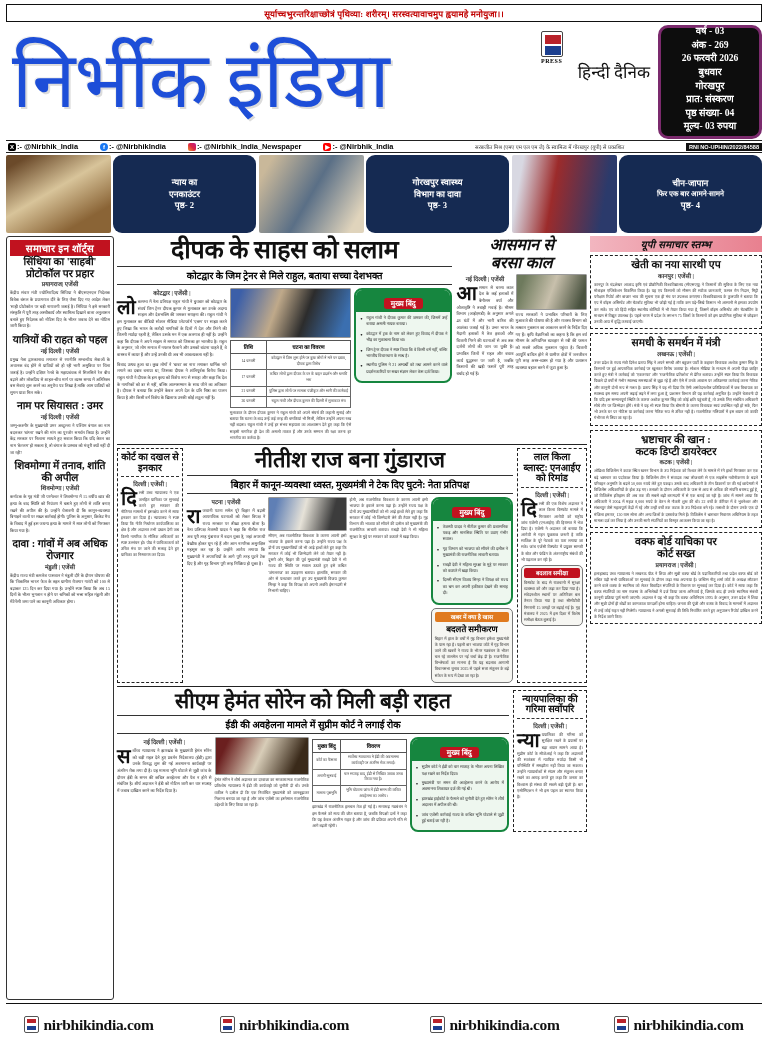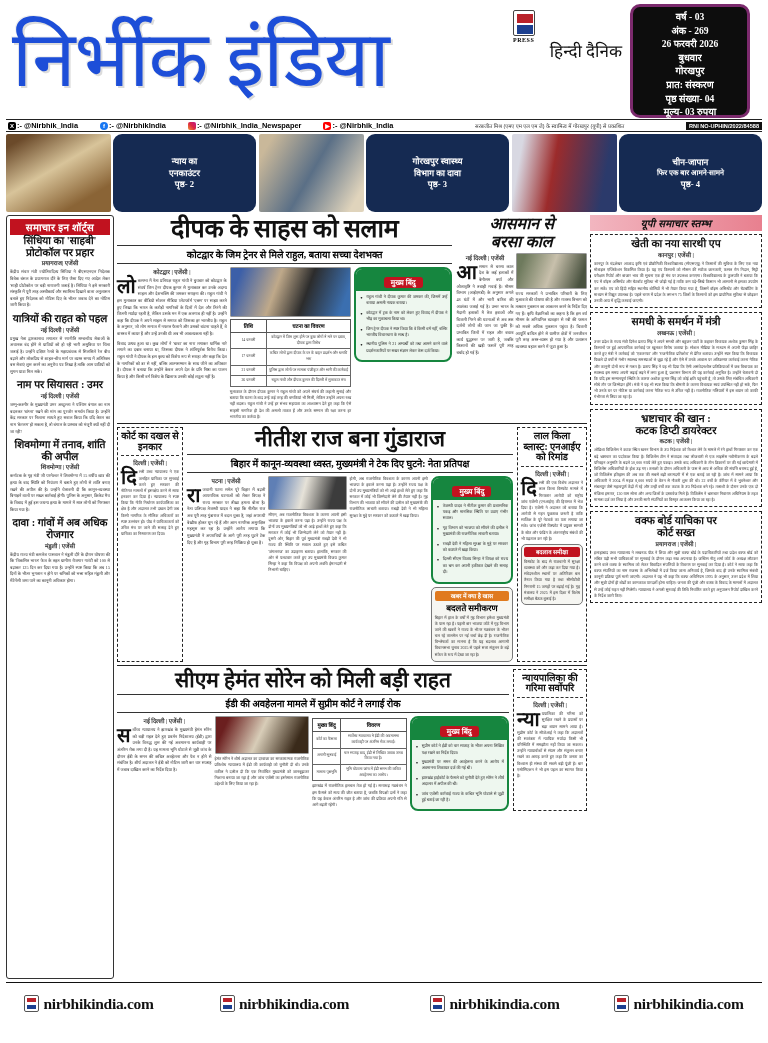--- a/index.html
+++ b/index.html
@@ -30,23 +30,23 @@
     text-shadow: 2px 2px 0 #dcdcdc, -1px -1px 0 #efefef;
     padding-left:6px;
   }
   .mast-center{ width:52px; display:flex; flex-direction:column; align-items:center; justify-content:flex-start; padding-top:8px;}
   .press-logo{ width:22px;height:26px; background:#fff; border:1px solid #444; border-radius:2px; position:relative; overflow:hidden;}
   .press-logo:before{content:"";position:absolute;left:3px;top:3px;width:16px;height:9px;background:#b9222a;}
   .press-logo:after{content:"";position:absolute;left:3px;top:14px;width:16px;height:9px;background:#1c3f8f;}
   .press-word{ font-size:6px; font-weight:bold; letter-spacing:.5px; margin-top:1px;}
   .mast-hindi{ font-size:17px; font-weight:normal; color:#111; align-self:flex-end; padding:0 4px 56px 0; white-space:nowrap;}
   .mast-box{
-    width:120px; background:#0d0d0d; border:3px solid #7b2a6d; border-radius:10px;
-    color:#fff; display:flex; flex-direction:column; align-items:center; justify-content:flex-start;
-    padding:3px 2px; gap:0px; margin:2px 12px 0 4px;
+    width:104px; background:#0d0d0d; border:3px solid #7b2a6d; border-radius:10px;
+    color:#fff; display:flex; flex-direction:column; align-items:center; justify-content:flex-end;
+    padding:3px 2px; gap:0px; margin:2px 0 0 4px;
   }
   .mast-box div{ font-size:9.6px; font-weight:bold; line-height:1.42; white-space:nowrap;}
 
   
   .social-bar{
     margin:1px 2px 2px 2px; border-top:1px solid #222; border-bottom:1px solid #222;
     display:flex; align-items:center; height:13px; font-size:7.4px; font-weight:bold;
     font-family:"Liberation Sans",sans-serif;
   }
   .soc{ display:flex; align-items:center; gap:1px; margin-right:20px; padding-left:2px;}
@@ -137,20 +137,23 @@
   .flogo:before{content:"";position:absolute;inset:2px 2px 9px 2px;background:#b9222a;}
   .flogo:after{content:"";position:absolute;inset:9px 2px 2px 2px;background:#1c3f8f;}
   .fname{ font-size:15.5px; font-weight:bold; color:#111; letter-spacing:-.3px;}
   .fcell.w1{flex:1.32;} .fcell.w2{flex:1.18;}
 </style>
 </head>
 <body>
 
 <div class="page">
 
+  <div class="sanskrit-bar">
+    <span>सूर्याच्चभुरन्तरिक्षाच्छोत्रं पृथिव्या: शरीरम्। सरस्वत्यावाचमुप ह्वयामहे मनोयुजा।।</span>
+  </div>
 
   <div class="masthead">
     <div class="mast-left">
       <div class="mast-title">निर्भीक इंडिया</div>
     </div>
     <div class="mast-center">
       <div class="press-logo"></div>
       <div class="press-word">PRESS</div>
     </div>
     <div class="mast-hindi">हिन्दी दैनिक</div>

